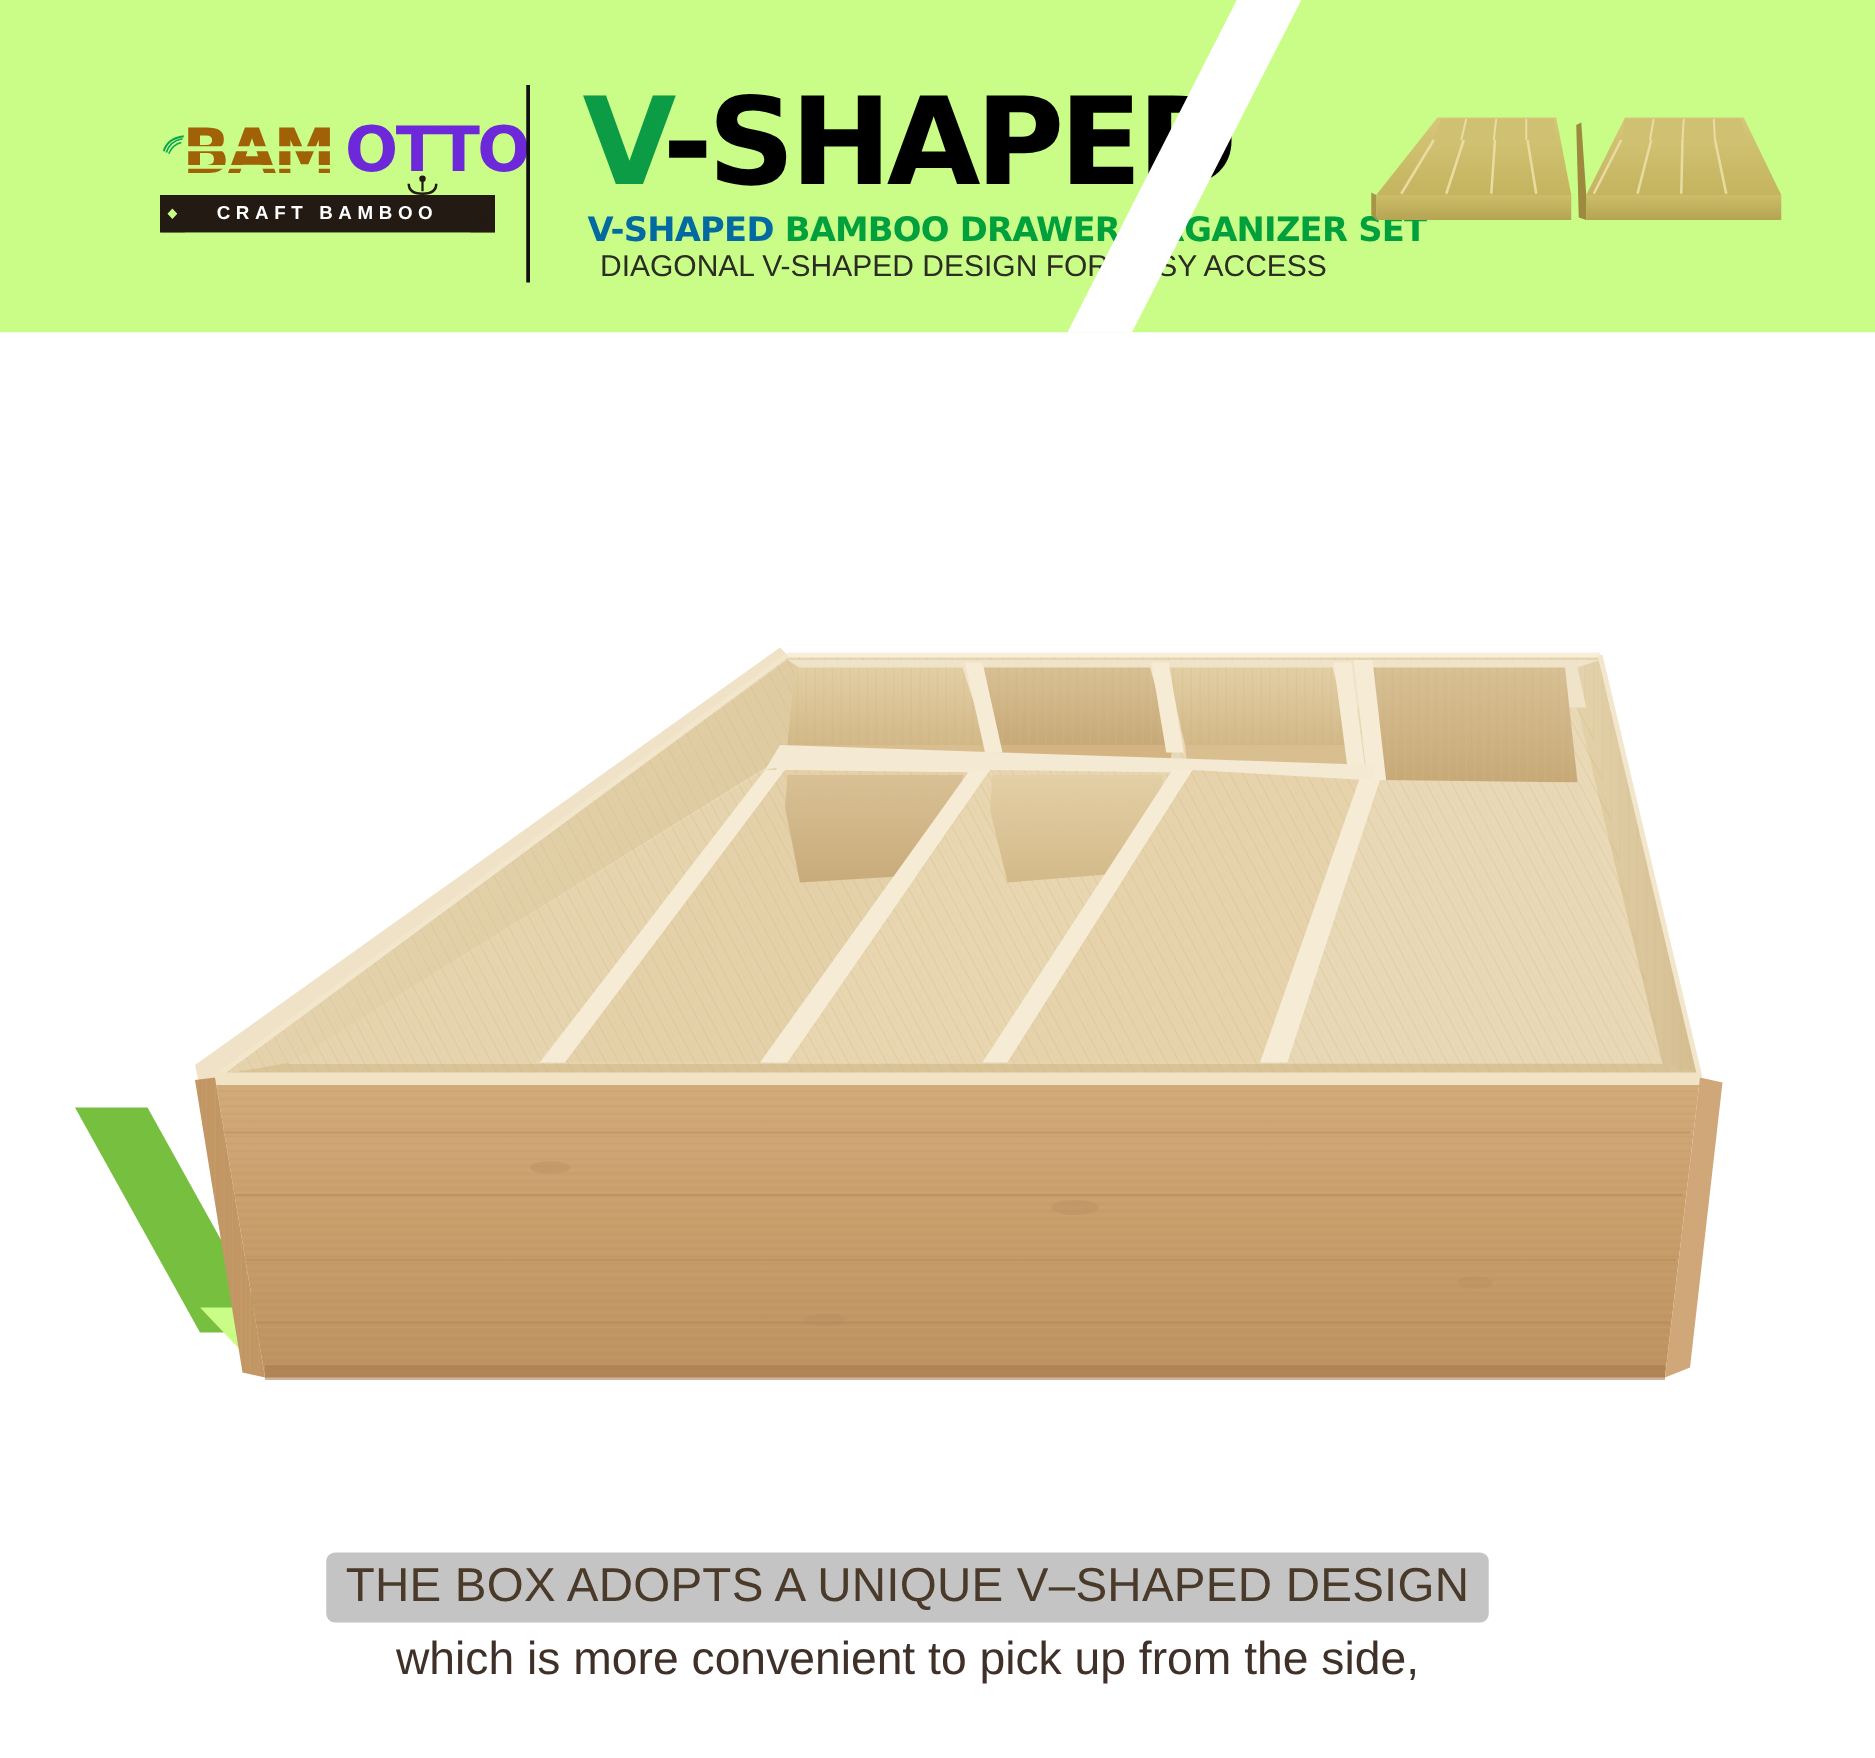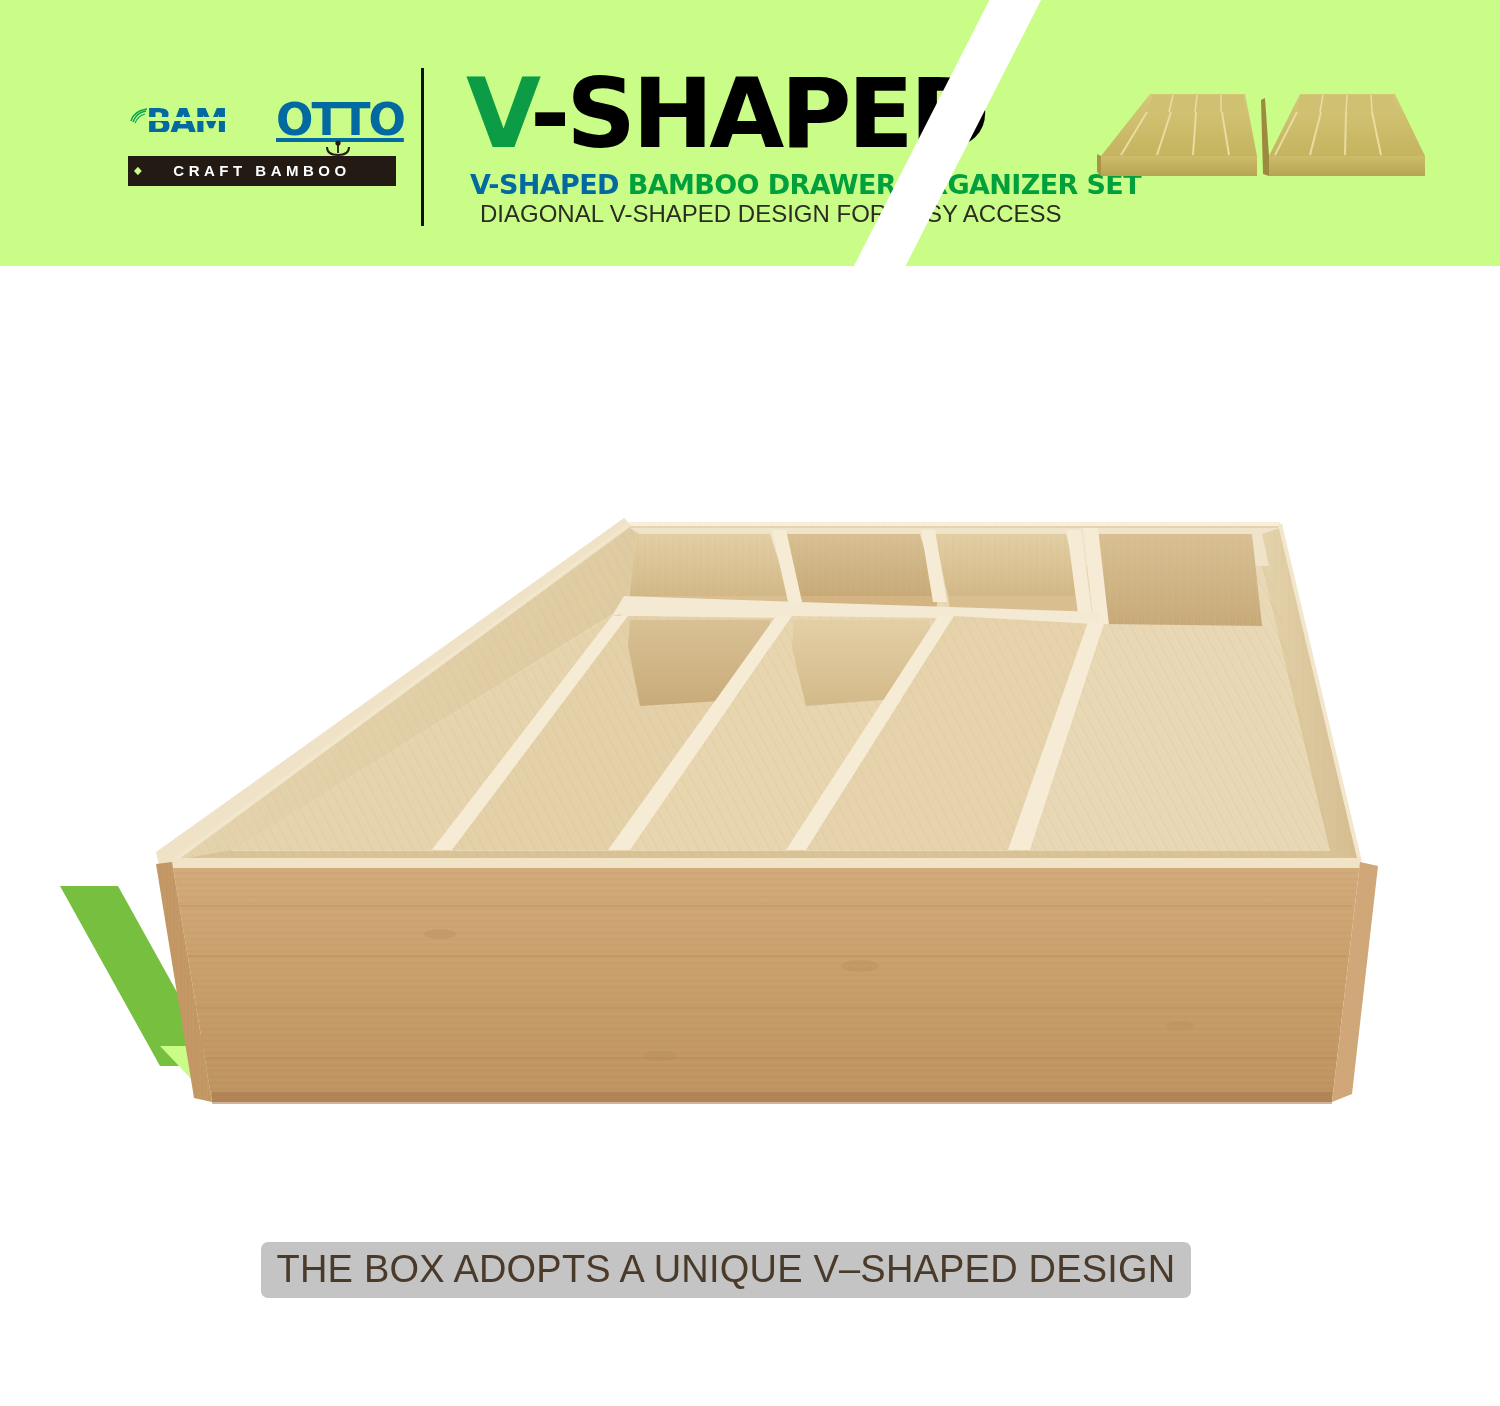--- a/index.html
+++ b/index.html
@@ -24,38 +24,37 @@
 
   
   .logo{position:absolute;left:128px;top:96px;width:268px;height:92px;}
   .logo-word{
     position:relative;height:58px;width:268px;
     font-weight:900;letter-spacing:-1px;
     font-family:"DejaVu Sans", sans-serif;
   }
   .logo-bam{
     position:absolute;left:18px;top:0;
-    font-size:34px;line-height:50px;font-weight:900;
-    color:#0369a1;letter-spacing:-2px;
+    font-size:50px;line-height:50px;font-weight:900;
+    color:#a16207;letter-spacing:-2px;
     font-family:"DejaVu Sans", sans-serif;
   }
   .logo-bam-stripe{
     position:absolute;left:18px;top:21px;width:128px;height:4px;
     background:#c9fd88;
   }
   .logo-bam-stripe2{
     position:absolute;left:18px;top:36px;width:128px;height:3px;
     background:#c9fd88;
   }
   .logo-otto{
     position:absolute;left:148px;top:-1px;
-    font-size:44px;line-height:50px;font-weight:900;
-    color:#0369a1;letter-spacing:-2px;
-    font-family:"DejaVu Sans", sans-serif;
-    text-decoration:underline;
+    font-size:50px;line-height:50px;font-weight:900;
+    color:#6d28d9;letter-spacing:-2px;
+    font-family:"DejaVu Sans", sans-serif;
   }
   .logo-leaf{
     position:absolute;left:2px;top:12px;width:18px;height:16px;
   }
   .logo-anchor{
     position:absolute;left:196px;top:44px;width:28px;height:16px;
   }
   .logo-banner{
     position:absolute;left:0px;top:60px;width:268px;height:30px;
   }
@@ -378,15 +377,16 @@
       <ellipse cx="860" cy="700" rx="19" ry="6" fill="#b58a5c" opacity=".32"></ellipse>
       <ellipse cx="1180" cy="760" rx="14" ry="5" fill="#b58a5c" opacity=".30"></ellipse>
       <ellipse cx="660" cy="790" rx="17" ry="5" fill="#b58a5c" opacity=".28"></ellipse>
     </svg>
   </div>
 
   <div class="caption">
     <div class="cap-hl-wrap">
       <span class="cap-hl">THE BOX ADOPTS A UNIQUE V–SHAPED DESIGN</span>
     </div>
+    <span class="cap-line">which is more convenient to pick up from the side,</span>
   </div>
 
 </div>
 
 </body></html>

